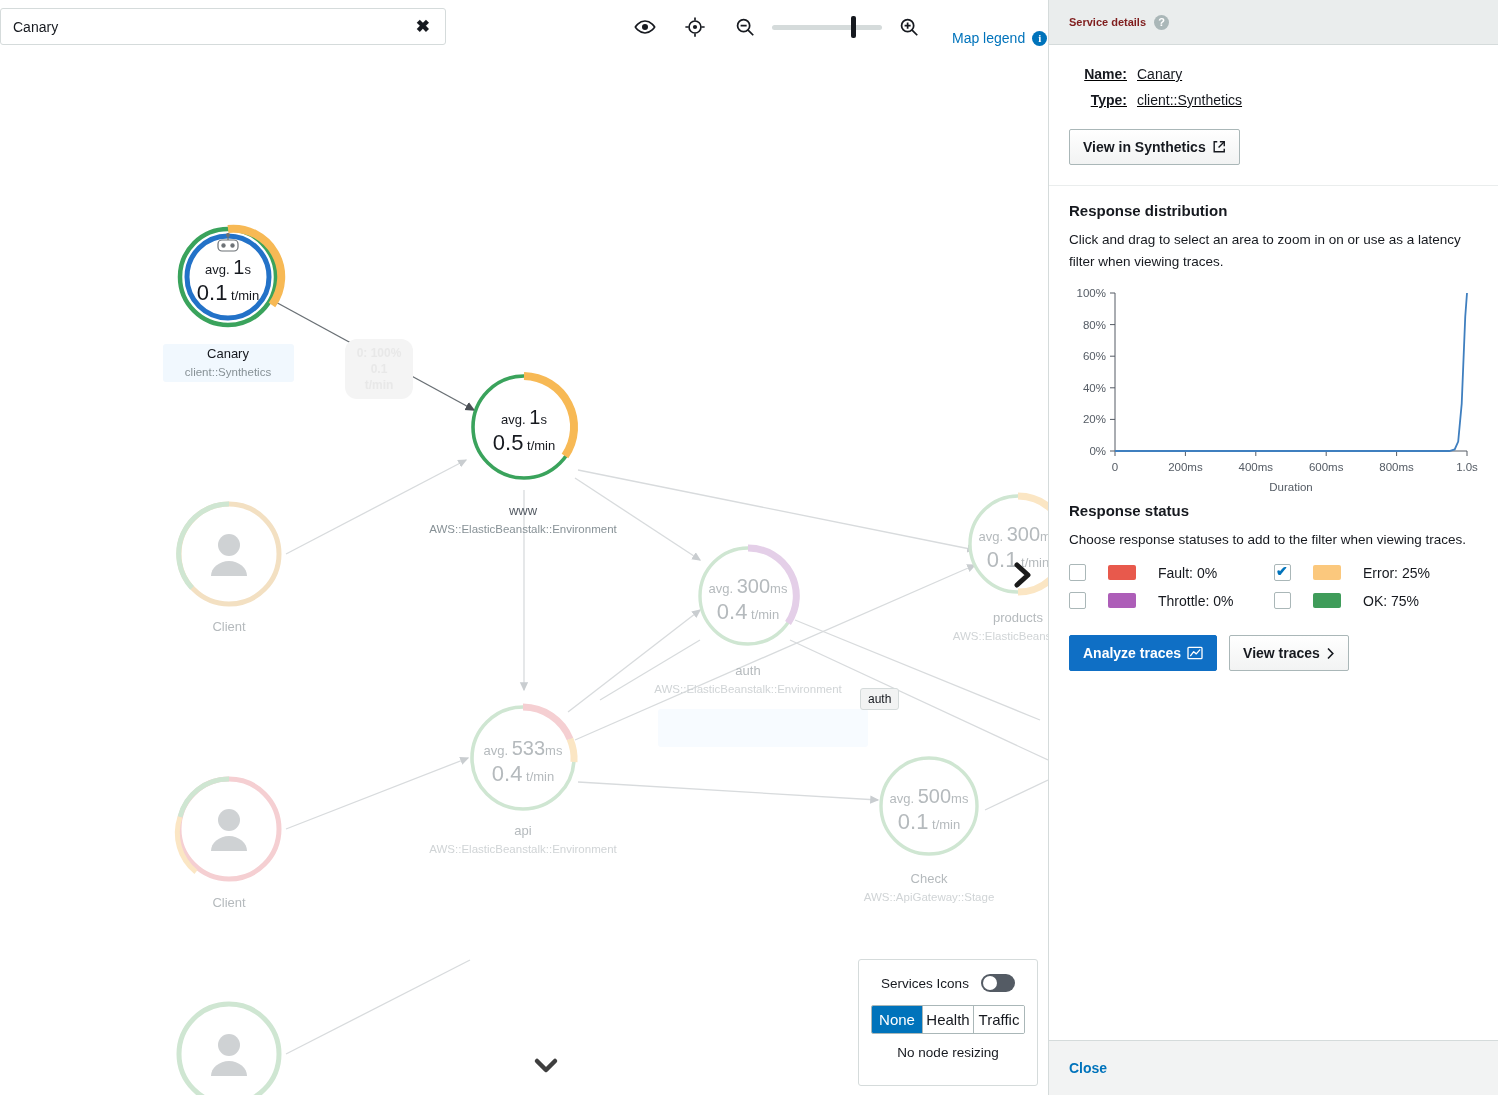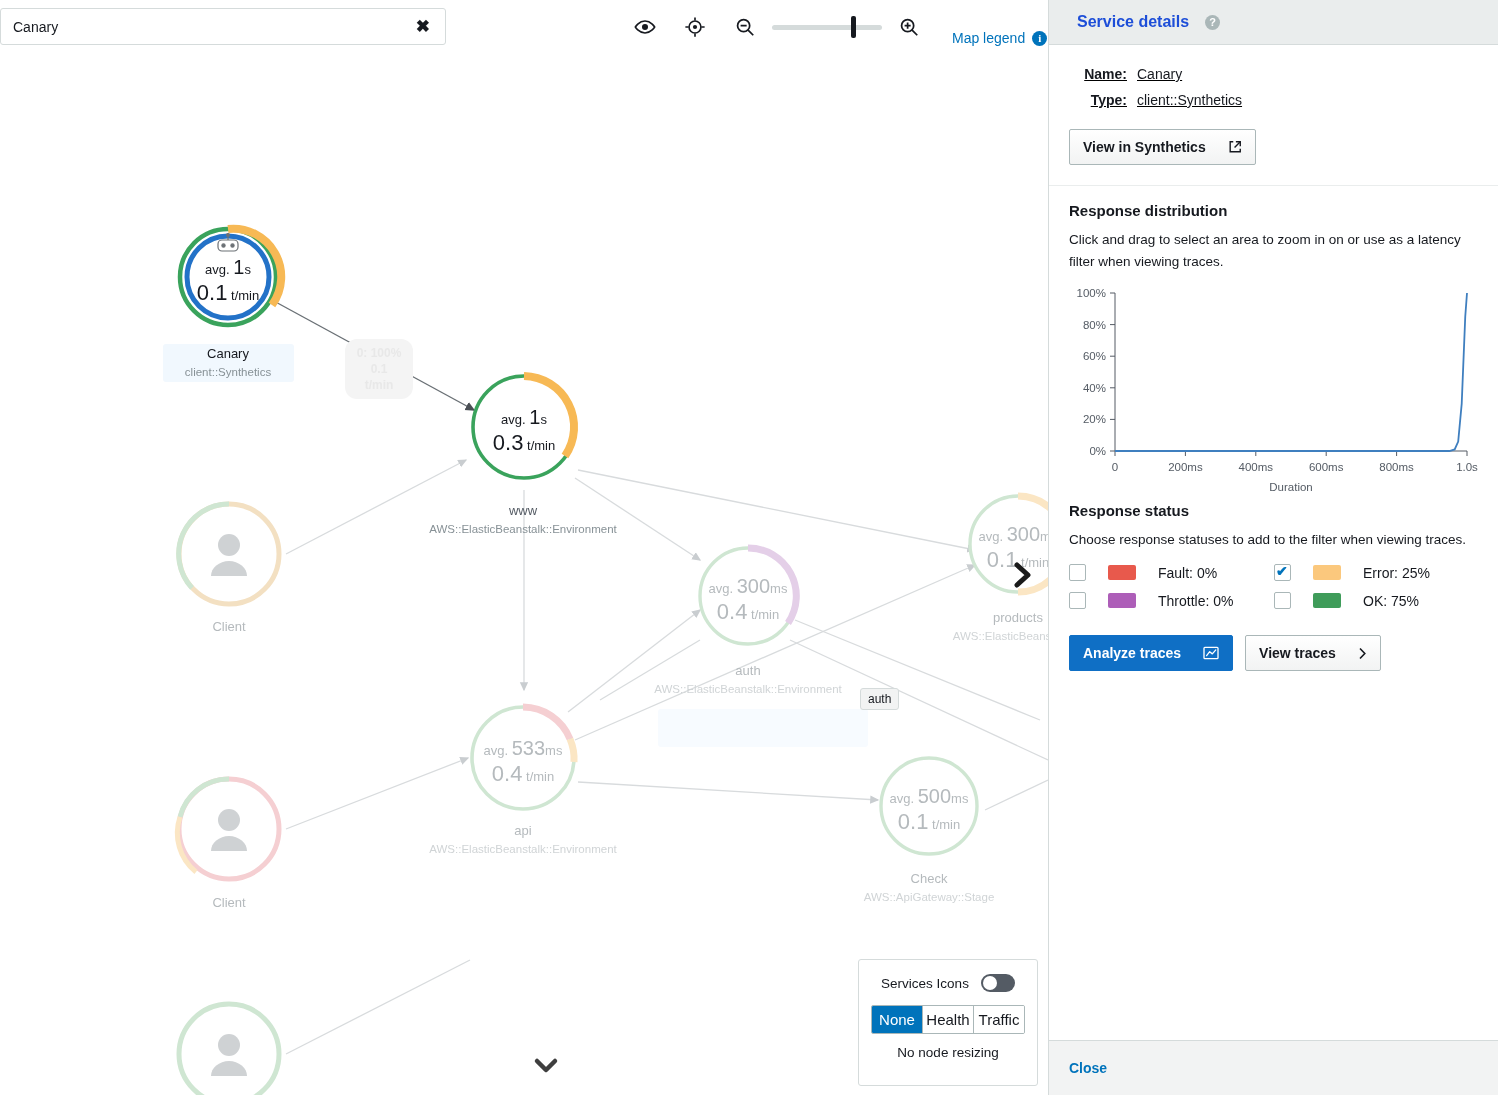--- a/index.html
+++ b/index.html
@@ -124,33 +124,33 @@
   
   .panel {
     position: absolute; right: 0; top: 0; width: 450px; height: 1095px;
     background: #fff; border-left: 1px solid #d5dbdb;
     display: flex; flex-direction: column;
   }
   .panel-head {
     height: 45px; background: #eaeded; border-bottom: 1px solid #d5dbdb;
     display: flex; align-items: center; padding: 0 20px; gap: 8px;
   }
-  .panel-head h2 { font-size: 16px; margin: 8px; color: #1d4ed8; }
+  .panel-head h2 { font-size: 11px; margin: 0; color: #7f1d1d; }
   .help-q {
     width: 15px; height: 15px; border-radius: 50%; background: #aab7b8;
     color: #fff; font-size: 11px; font-weight: bold;
     display: flex; align-items: center; justify-content: center; cursor: pointer;
   }
   .panel-body { flex: 1; overflow: hidden; padding: 0 20px; }
   .kv { display: flex; margin-top: 0; font-size: 14px; line-height: 26px; }
   .kv .k { width: 58px; text-align: right; font-weight: bold; color: #16191f; }
   .kv .v { margin-left: 10px; color: #16191f; }
   .kv-wrap { padding-top: 16px; text-decoration: underline; }
   .btn {
-    display: inline-flex; align-items: center; gap: 22px;
+    display: inline-flex; align-items: center; gap: 6px;
     border: 1px solid #aab7b8; border-radius: 2px;
     background: linear-gradient(#fff, #f2f3f3);
     font-size: 14px; font-weight: bold; color: #16191f;
     padding: 8px 13px; cursor: pointer; line-height: 18px;
   }
   .btn.primary {
     background: #0f6fc5; border-color: #0f6fc5; color: #fff;
   }
   .hr { height: 1px; background: #eaeded; margin: 20px -20px 0; }
   .sec-title { font-size: 15px; font-weight: bold; color: #16191f; margin: 16px 0 10px; }
@@ -317,21 +317,21 @@
     <div class="metric" style="left:148px; top:202px;">
       <div class="l1"><span>avg.</span>
         <b>1</b><span>s</span></div>
       <div class="l2"><b>0.1</b>
         <span>t/min</span></div>
     </div>
 
     <div class="metric" style="left:444px; top:352px;">
       <div class="l1"><span>avg.</span>
         <b>1</b><span>s</span></div>
-      <div class="l2"><b>0.3</b>
+      <div class="l2"><b>0.5</b>
         <span>t/min</span></div>
     </div>
 
     <div class="metric dim" style="left:443px; top:683px;">
       <div class="l1"><span>avg.</span>
         <b>533</b><span>ms</span></div>
       <div class="l2"><b>0.4</b>
         <span>t/min</span></div>
     </div>
 

